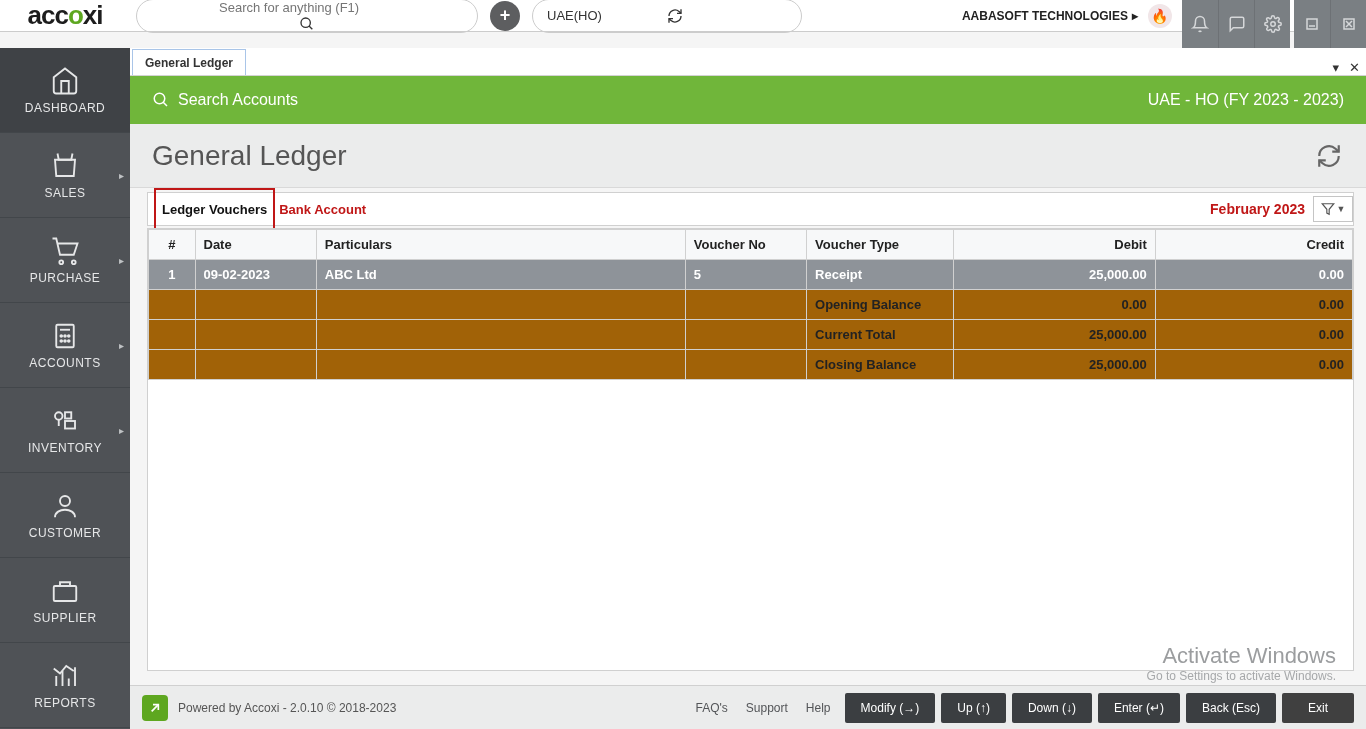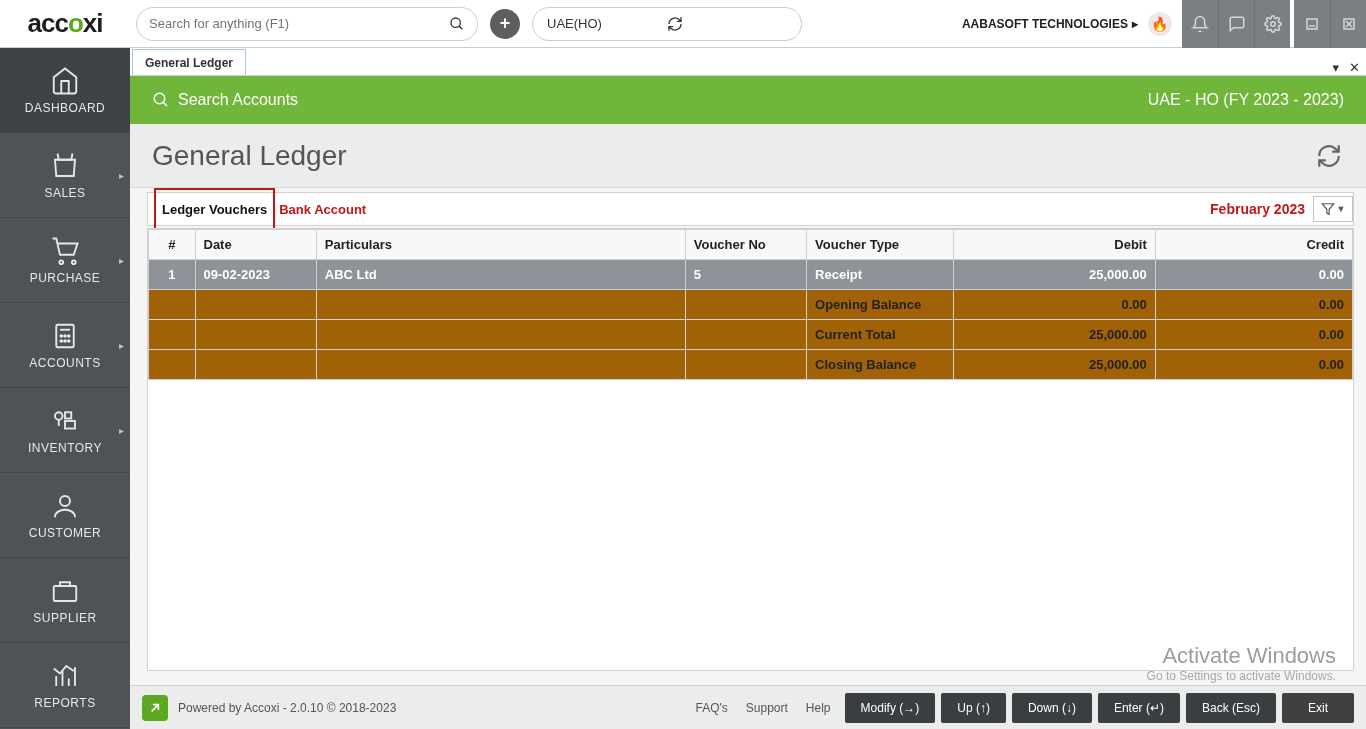--- a/index.html
+++ b/index.html
@@ -1,22 +1,22 @@
 <!DOCTYPE html>
 <html><head>
 <meta charset="utf-8">
 <style>
 * { box-sizing: border-box; margin: 0; padding: 0; }
 body { font-family: "Segoe UI", Arial, sans-serif; font-size: 13px; color: #333; background: #f5f5f5; overflow: hidden; width: 1366px; height: 729px; }
 
 
-.topbar { position: absolute; top: 0; left: 0; right: 0; height: 48px; background: #fff; display: flex; align-items: center; border-bottom: 1px solid #ccc; }
+.topbar { position: absolute; top: 0; left: 0; right: 0; height: 32px; background: #fff; display: flex; align-items: center; border-bottom: 1px solid #ccc; }
 .logo { width: 130px; display: flex; align-items: center; justify-content: center; font-size: 26px; font-weight: 800; letter-spacing: -1px; color: #1d1d1d; font-family: Arial, sans-serif; }
 .logo .o { color: #5ea720; }
-.search-box { position: relative; margin-left: 6px; width: 342px; height: 34px; border: 1px solid #ccc; border-radius: 17px; display: flex; align-items: center; padding: 0 12px; }
+.search-box { position: relative; margin-left: 6px; width: 342px; height: 34px; border: 1px solid #ccc; border-radius: 17px; display: flex; align-items: center; padding: 0 12px; flex-direction: column; }
 .search-box input { border: none; outline: none; flex: 1; font-size: 13px; background: transparent; }
 .search-icon { width: 16px; height: 16px; display: flex; align-items: center; justify-content: center; }
 .add-btn { width: 30px; height: 30px; border-radius: 50%; background: #5d5e60; color: #fff; display: flex; align-items: center; justify-content: center; margin-left: 12px; font-size: 18px; font-weight: bold; cursor: pointer; }
 .branch-box { margin-left: 12px; width: 270px; height: 34px; border: 1px solid #ccc; border-radius: 17px; display: flex; align-items: center; padding: 0 14px; }
 .branch-box span { flex: 1; }
 .refresh-icon { width: 16px; height: 16px; }
 .topbar-right { margin-left: auto; display: flex; align-items: center; height: 100%; }
 .company-label { font-size: 12px; font-weight: 600; color: #222; margin-right: 10px; display: flex; align-items: center; }
 .fire-badge { width: 24px; height: 24px; border-radius: 50%; background: #f1e6e8; display: flex; align-items: center; justify-content: center; margin-right: 10px; font-size: 14px; }
 .sys-icons { display: flex; height: 100%; }

